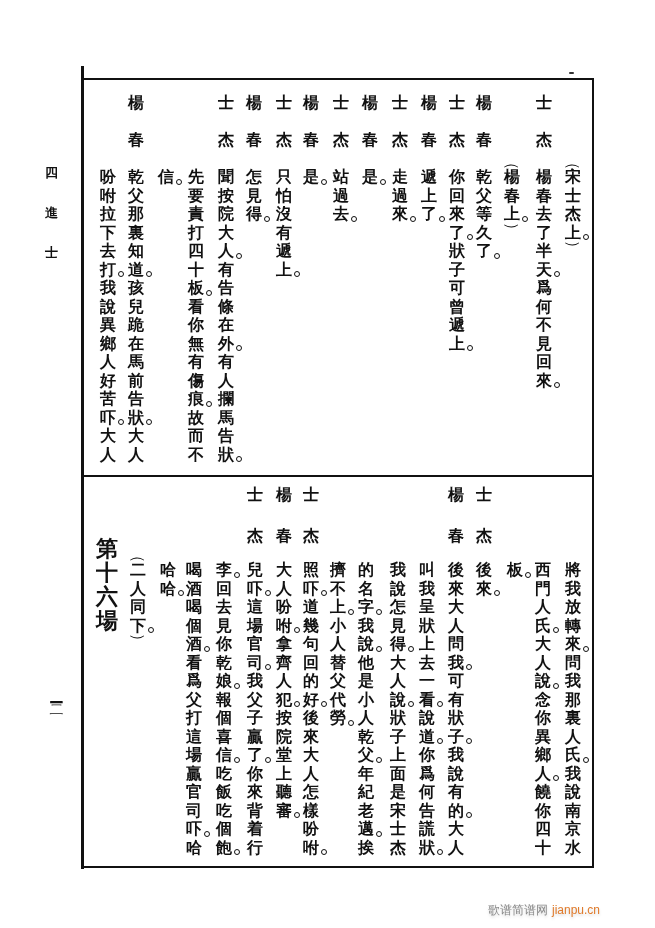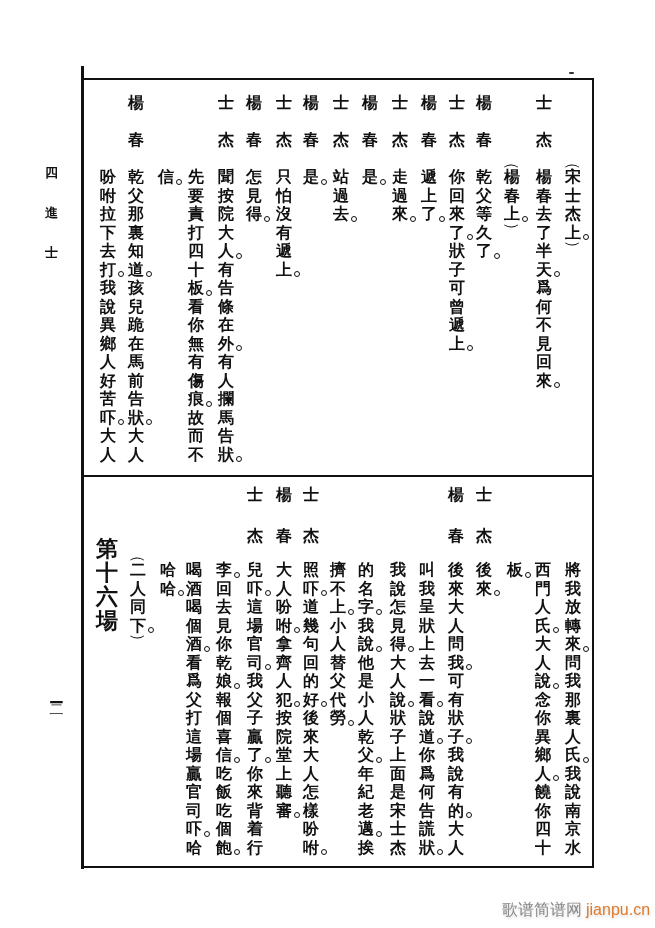--- a/index.html
+++ b/index.html
@@ -39,22 +39,22 @@
   .margin-title {
     position:absolute; left:45px; top:157px;
     writing-mode:vertical-rl; font-size:13px; font-weight:bold;
     letter-spacing:39px; line-height:13px;
   }
   .page-number {
     position:absolute; left:50px; top:694px;
     writing-mode:vertical-rl; font-size:14px; letter-spacing:1px; line-height:14px;
   }
   .watermark {
-    position:absolute; left:502px; top:903px; white-space:nowrap;
-    font-size:16px; line-height:14px; text-shadow:0 2px 3px rgba(0,0,0,0.15);
+    position:absolute; left:488px; top:903px; white-space:nowrap;
+    font-size:12px; line-height:14px; text-shadow:0 2px 3px rgba(0,0,0,0.15);
   }
   .wm-cn { color:#8a8a8a; font-family:"DejaVu Serif", serif; }
   .wm-domain { color:#e07a2a; font-family:"Liberation Sans", sans-serif; margin-left:4px; }
   .speck { position:absolute; background:#333; border-radius:1px; }
 </style>
 </head>
 <body>
 
 <div class="page">
 

